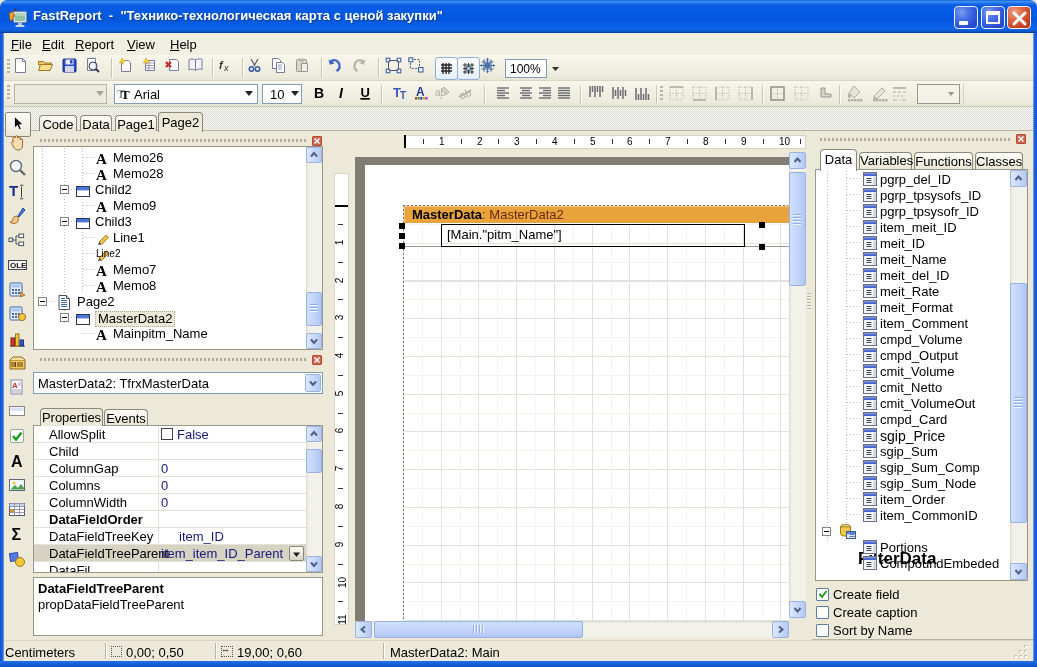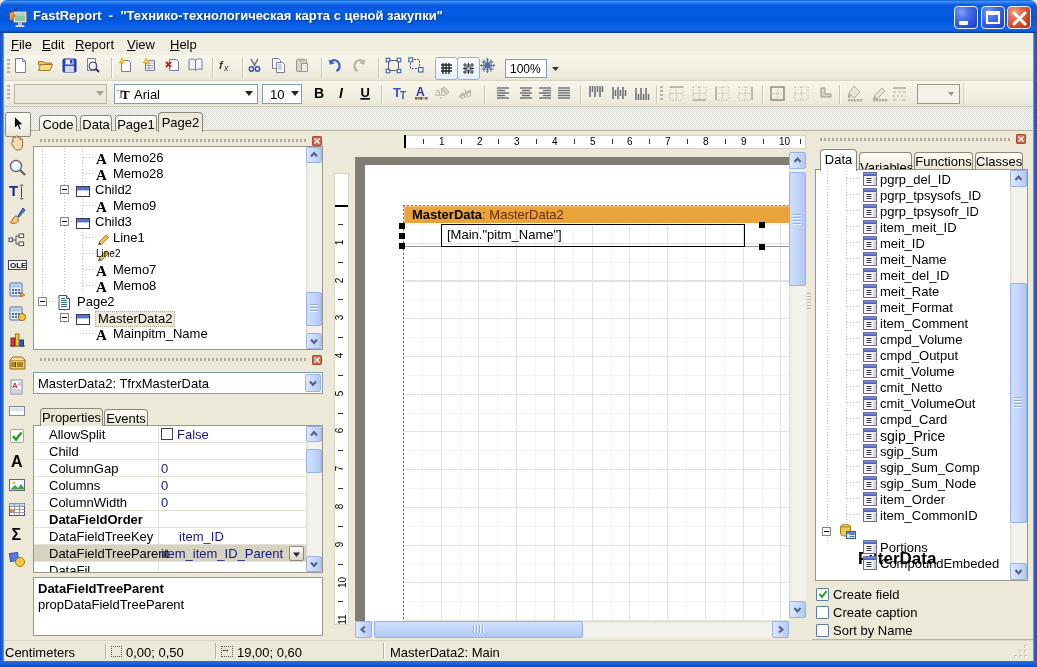--- a/index.html
+++ b/index.html
@@ -641,21 +641,21 @@
     </svg></div>
 <div class="a" style="left:374px;top:621px;width:209px;height:17px;background:linear-gradient(#cfdffc,#c3d5fb 50%,#b0c6f5);border:1px solid #98b1e4;border-radius:2px;"></div>
 <div class="a" style="left:473px;top:625px;width:11px;height:8px;background-image:repeating-linear-gradient(to right,#93aee4 0 1px,#eef4fe 1px 2px,transparent 2px 3px);"></div>
 <div class="hgrip" style="left:820px;top:138px;width:190px;"></div>
 <div class="closebox" style="left:1016px;top:134px;">
     <svg width="8" height="8" viewBox="0 0 8 8">
       <path d="M1.5 1.5 L6.5 6.5 M6.5 1.5 L1.5 6.5" stroke="#fff" stroke-width="1.4"></path>
     </svg>
   </div>
 <div class="tab" style="left:820px;top:149px;width:37px;height:22px;background:#fff;border-bottom:none;z-index:3;padding-top:2px;">Data</div>
-<div class="tab" style="left:859px;top:152px;width:53px;height:17px;padding-top:7px;">Variables</div>
+<div class="tab" style="left:859px;top:152px;width:53px;height:17px;padding-top:0;">Variables</div>
 <div class="tab" style="left:914px;top:152px;width:59px;height:17px;padding-top:1px;">Functions</div>
 <div class="tab" style="left:975px;top:152px;width:48px;height:17px;padding-top:1px;">Classes</div>
 <div class="a" style="left:815px;top:169px;width:213px;height:412px;background:#fff;border:1px solid #9a968a;"></div>
 <div class="a" style="left:827px;top:171px;width:1px;height:370px;background-image:repeating-linear-gradient(to bottom,#bbb 0 1px,transparent 1px 3px);"></div>
 <div class="a" style="left:846px;top:171px;width:1px;height:352px;background-image:repeating-linear-gradient(to bottom,#bbb 0 1px,transparent 1px 3px);"></div>
 <div class="a" style="left:847px;top:178px;width:14px;height:1px;background-image:repeating-linear-gradient(to right,#bbb 0 1px,transparent 1px 3px);"></div>
 <div class="a" style="left:863px;top:172px;"><svg width="14" height="14" viewBox="0 0 14 14">
       <rect x="0.5" y="0.5" width="13" height="13" fill="#eceef6" stroke="#666f88"></rect>
       <rect x="1" y="1" width="12" height="3" fill="#4a62cc"></rect>
       <rect x="1" y="1" width="12" height="1.2" fill="#8898e0"></rect>

